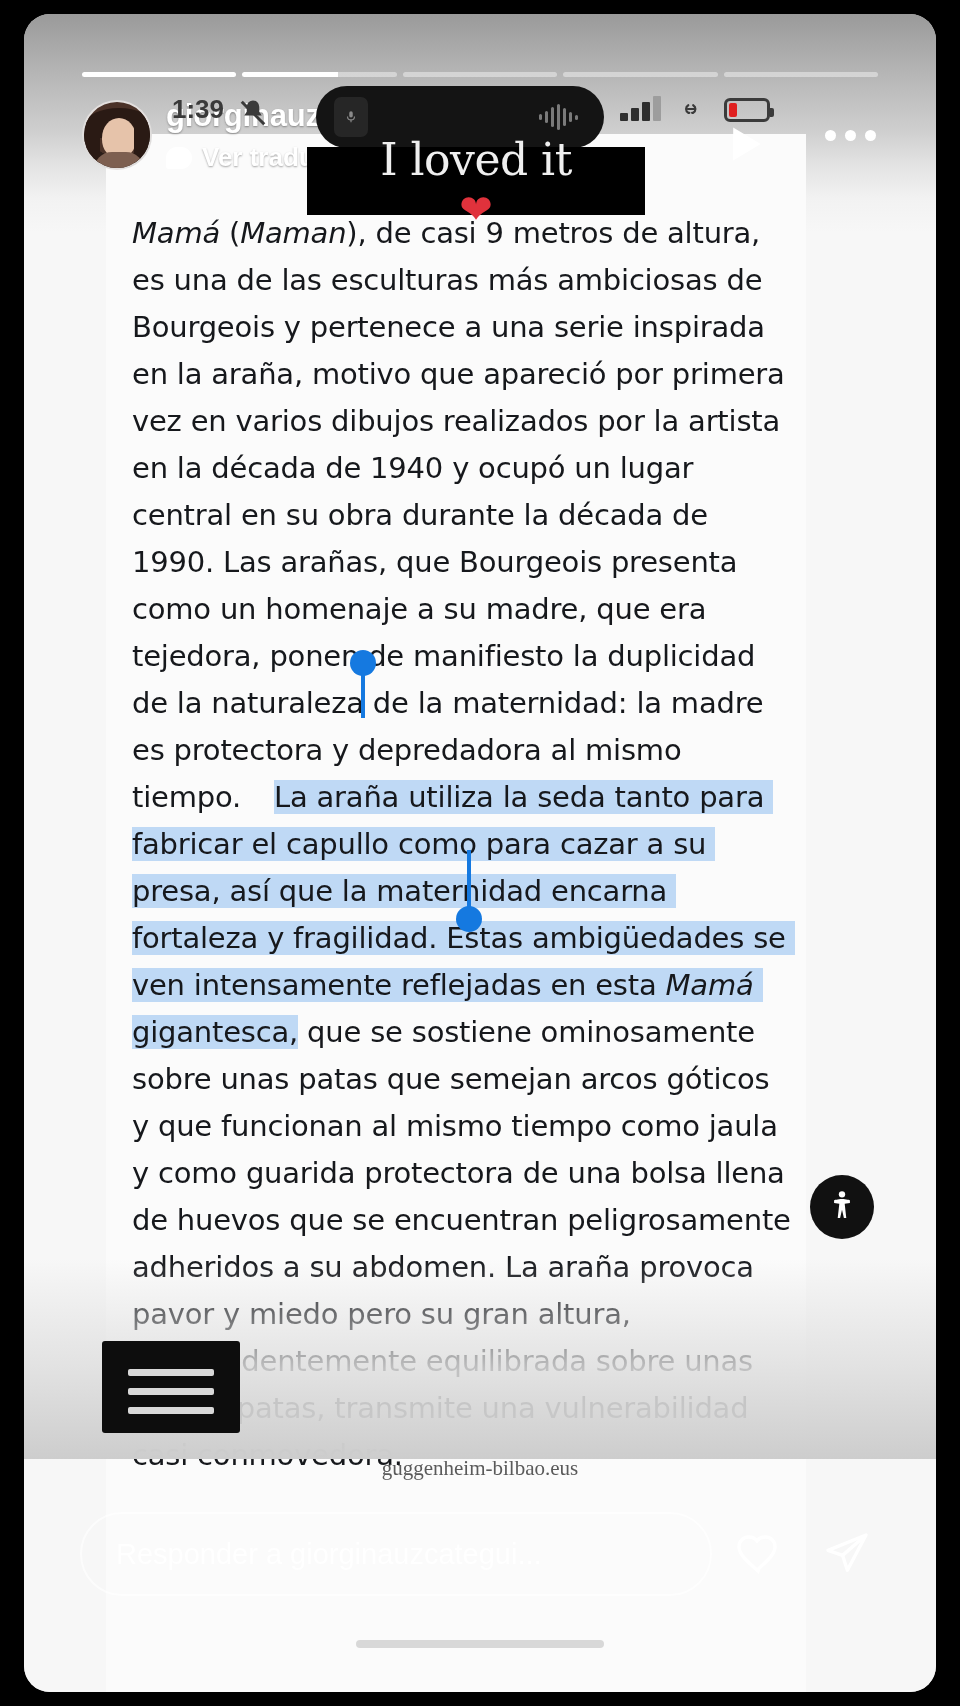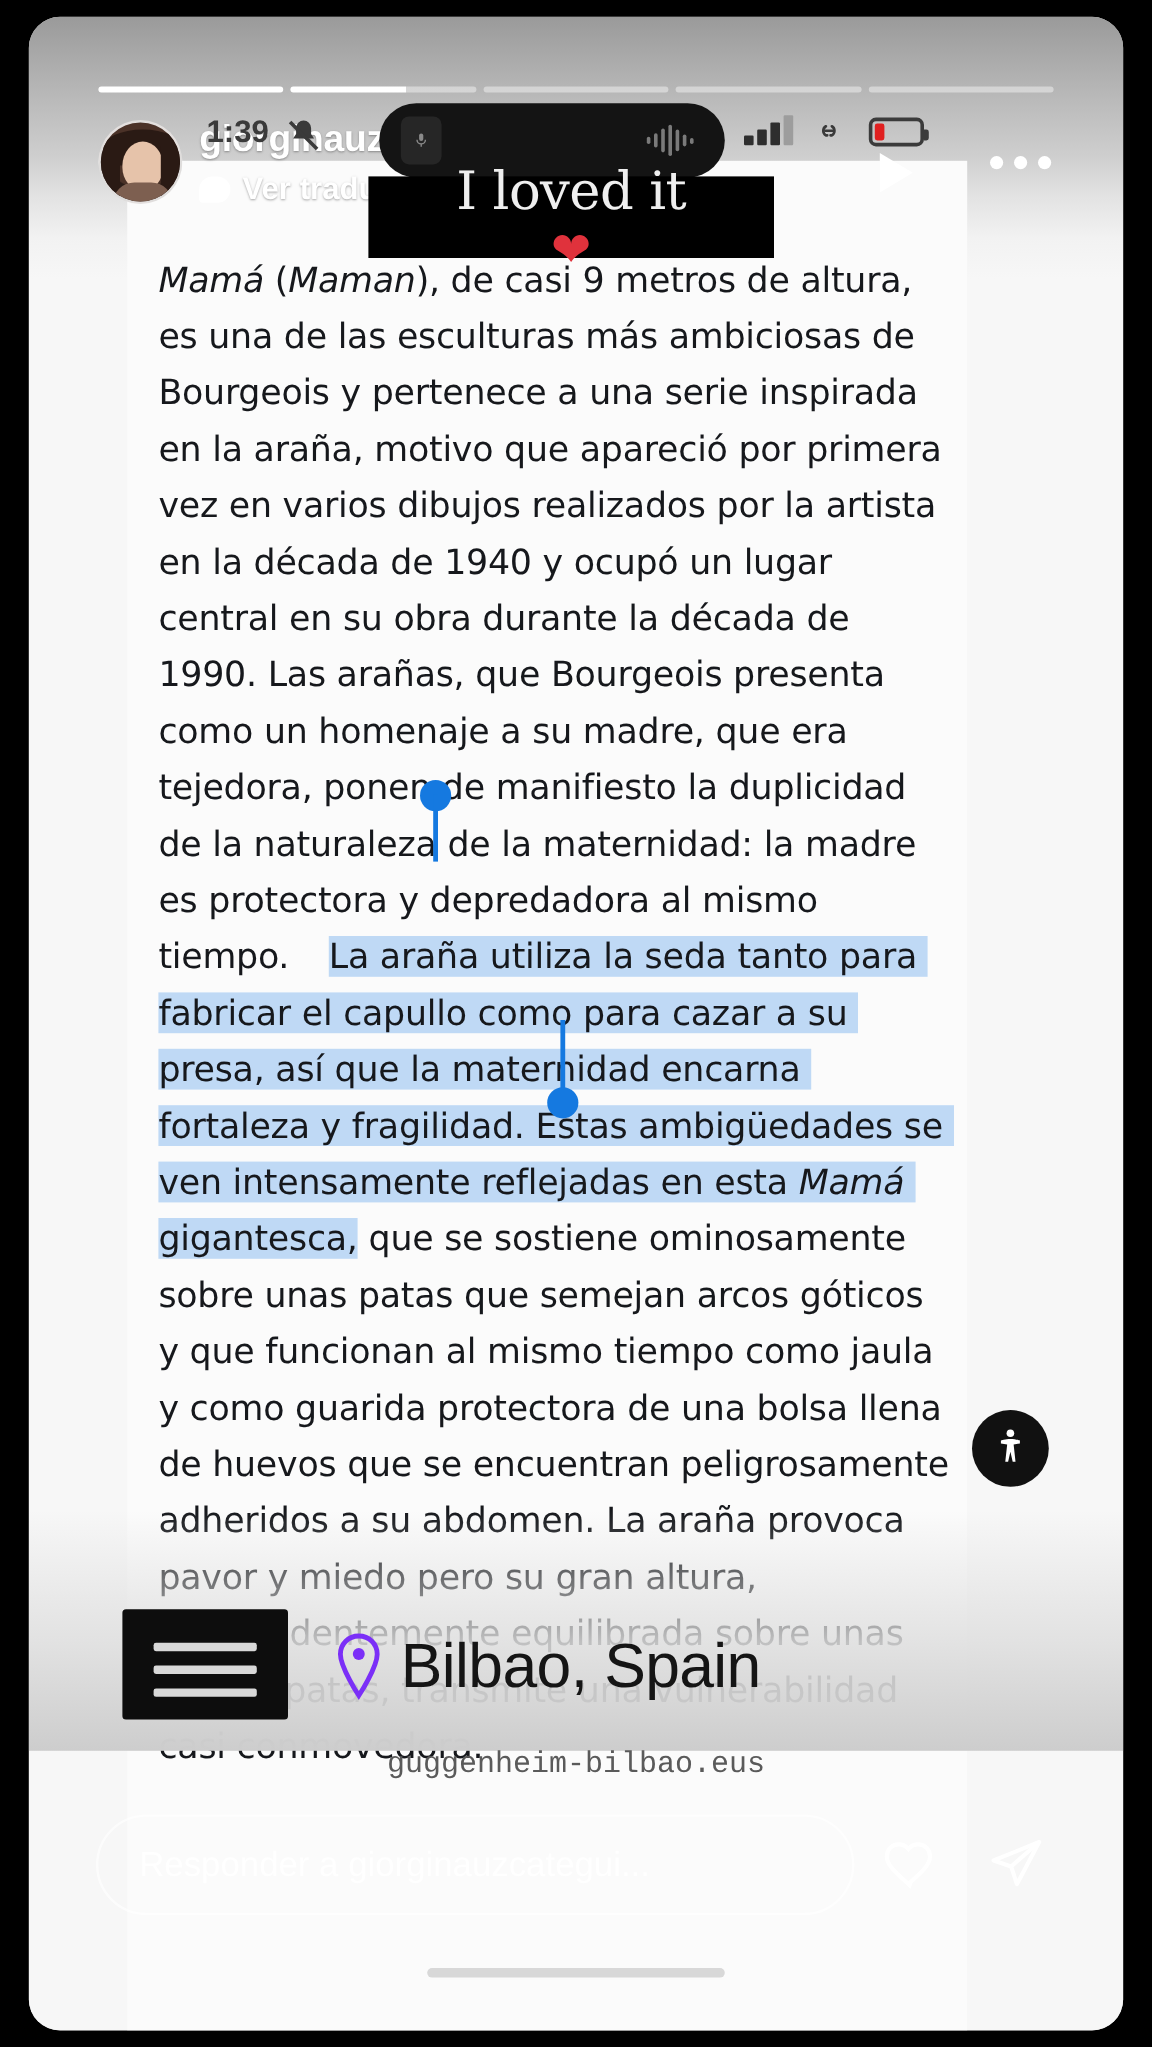--- a/index.html
+++ b/index.html
@@ -72,22 +72,22 @@
   .hamburger .b1 { top: 28px; } .hamburger .b2 { top: 47px; } .hamburger .b3 { top: 66px; }
   .tickets {
     position: absolute; left: 655px; top: 1343px;
     width: 118px; height: 78px; background: #0d0d0d;
     color: #fff; font-size: 26px; font-weight: 700; letter-spacing: .4px;
     display: flex; align-items: center; justify-content: center;
     overflow: hidden;
   }
   .site-url {
     position: absolute; left: 0; right: 0; top: 1442px;
-    text-align: center; font-size: 25px; color: #5a5a5a;
-    font-family: Liberation Mono, monospace;
+    text-align: center; font-size: 21px; color: #5a5a5a;
+    font-family: Liberation Serif, serif;
   }
   
   .loc-sticker {
     position: absolute; left: 252px; top: 1345px;
     display: flex; align-items: center; gap: 12px;
   }
   .loc-sticker .label {
     font-family: "Liberation Sans", sans-serif;
     font-size: 52px; color: #151515; letter-spacing: -0.5px;
   }
@@ -291,27 +291,20 @@
         <div class="fill"></div>
         <div class="cap"></div>
       </div>
     </div>
 
     <div class="loved">
       <span class="txt">I loved it</span>
       <span class="heart">❤</span>
     </div>
 
-    <div class="loc-sticker">
-      <svg width="46" height="58" viewBox="0 0 24 30">
-        <path d="M12 1.6C7.5 1.6 4 5.1 4 9.5c0 5.7 8 18 8 18s8-12.3 8-18c0-4.4-3.5-7.9-8-7.9z" fill="none" stroke="#7b2ff7" stroke-width="2.1"></path>
-        <circle cx="12" cy="9.4" r="2.6" fill="#7b2ff7"></circle>
-      </svg>
-      <span class="label">Bilbao, Spain</span>
-    </div>
 
     <div class="reply-row">
       <div class="reply-box">
         <span class="ph">Responder a giorginauzcategui...</span>
       </div>
       <div class="heart-btn">
         <svg width="52" height="48" viewBox="0 0 24 24">
           <path d="M12 20.5l-1.4-1.3C5.6 14.7 2.5 11.9 2.5 8.4 2.5 5.6 4.7 3.5 7.4 3.5c1.6 0 3.1.7 4.1 1.9 1-1.2 2.5-1.9 4.1-1.9 2.7 0 4.9 2.1 4.9 4.9 0 3.5-3.1 6.3-8.1 10.8z" fill="none" stroke="#fff" stroke-width="1.7"></path>
         </svg>
       </div>

